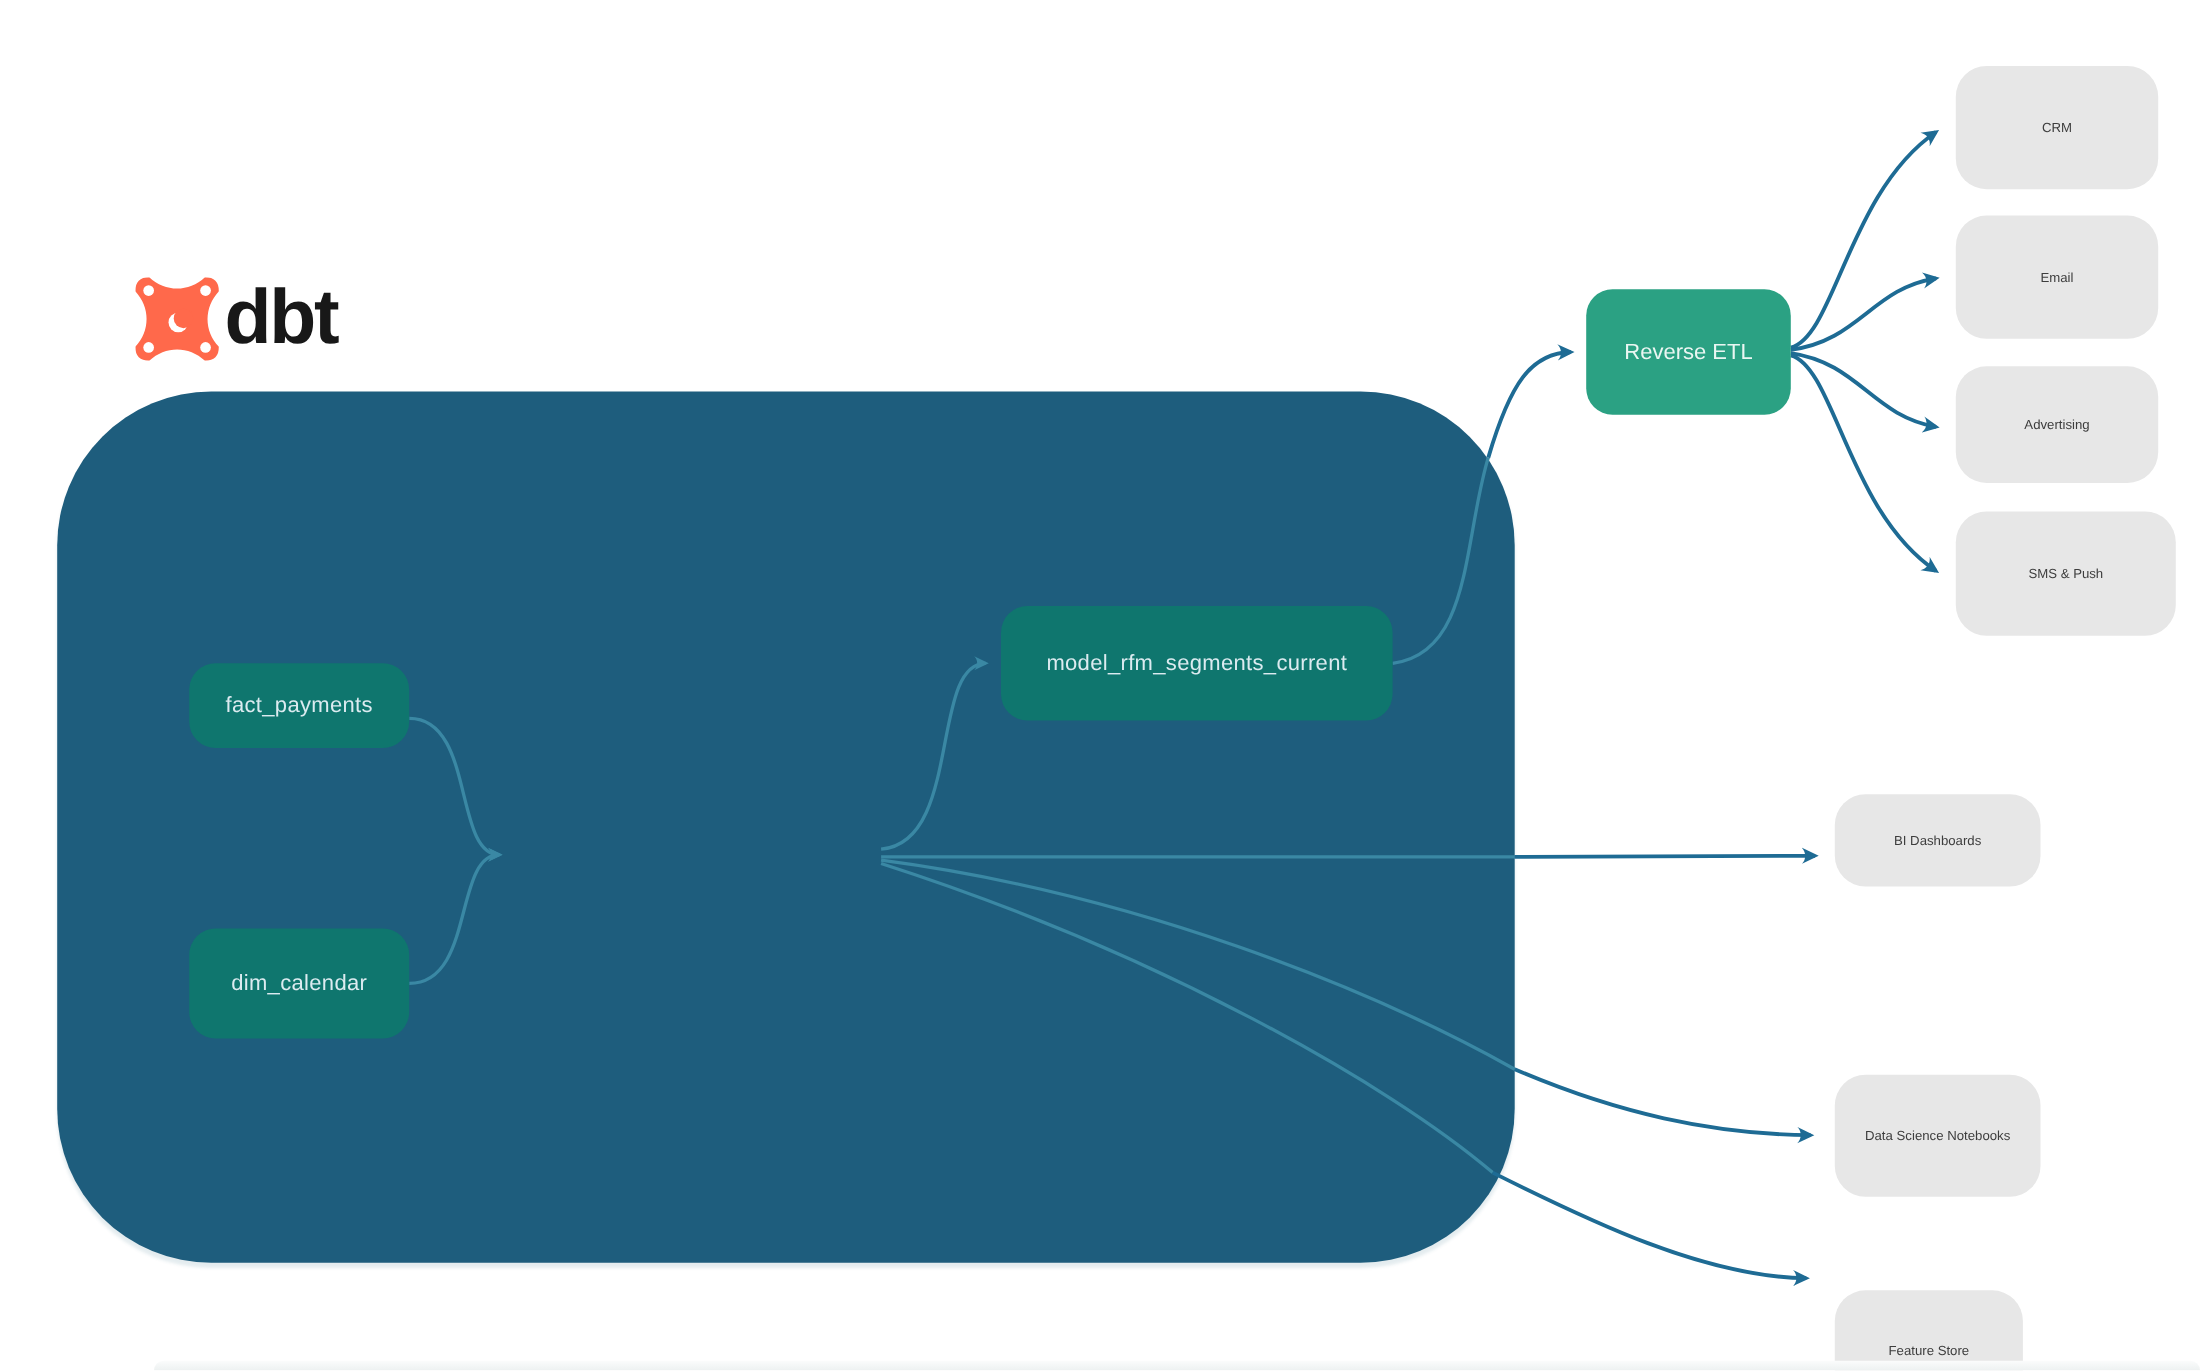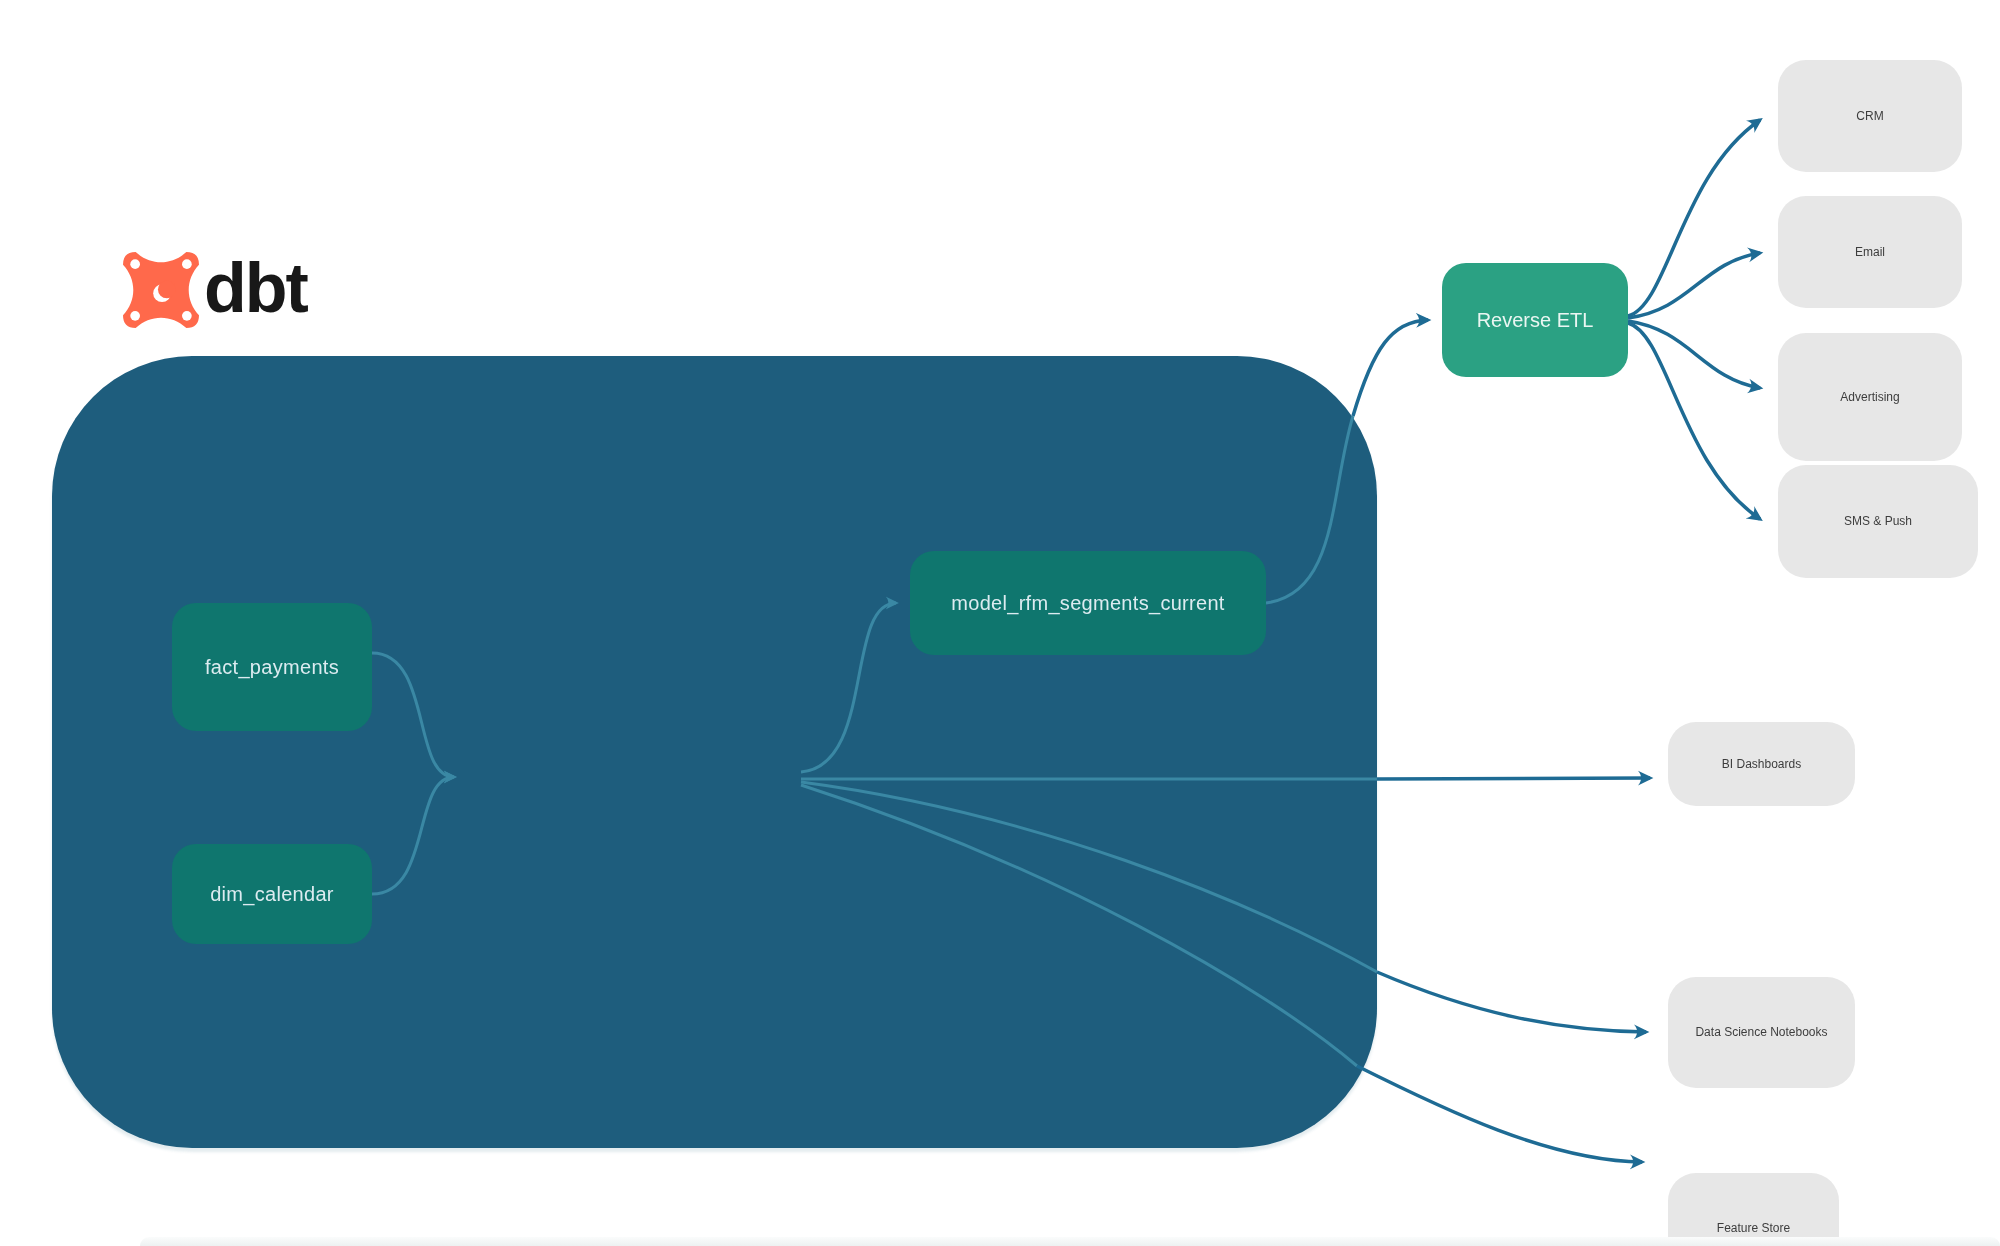--- a/index.html
+++ b/index.html
@@ -78,28 +78,28 @@
   }
   .node-dest {
     background: #E7E7E7;
     color: #3D3D3D;
     border-radius: 28px;
     font-size: 12px;
     line-height: 1.4;
     padding: 0 18px;
   }
 
-  #n-fact     { left: 172px;  top: 603px;  width: 200px; height: 128px; }
+  #n-fact     { left: 172px;  top: 603px;  width: 200px; height: 77px; }
   #n-dim      { left: 172px;  top: 844px;  width: 200px; height: 100px; }
   #n-hist     { left: 468px;  top: 724px;  width: 333px; height: 106px; }
   #n-current  { left: 910px;  top: 551px;  width: 356px; height: 104px; }
   #n-retl     { left: 1442px; top: 263px;  width: 186px; height: 114px; }
   #n-crm      { left: 1778px; top: 60px;   width: 184px; height: 112px; }
   #n-email    { left: 1778px; top: 196px;  width: 184px; height: 112px; }
-  #n-adv      { left: 1778px; top: 333px;  width: 184px; height: 128px; }
+  #n-adv      { left: 1778px; top: 333px;  width: 184px; height: 106px; }
   #n-sms      { left: 1778px; top: 465px;  width: 200px; height: 113px; }
   #n-bi       { left: 1668px; top: 722px;  width: 187px; height: 84px; }
   #n-ds       { left: 1668px; top: 977px;  width: 187px; height: 111px; }
   #n-fs       { left: 1668px; top: 1173px; width: 171px; height: 110px; }
 
   
   .bottom-strip {
     position: absolute;
     left: 140px;
     right: 0;

